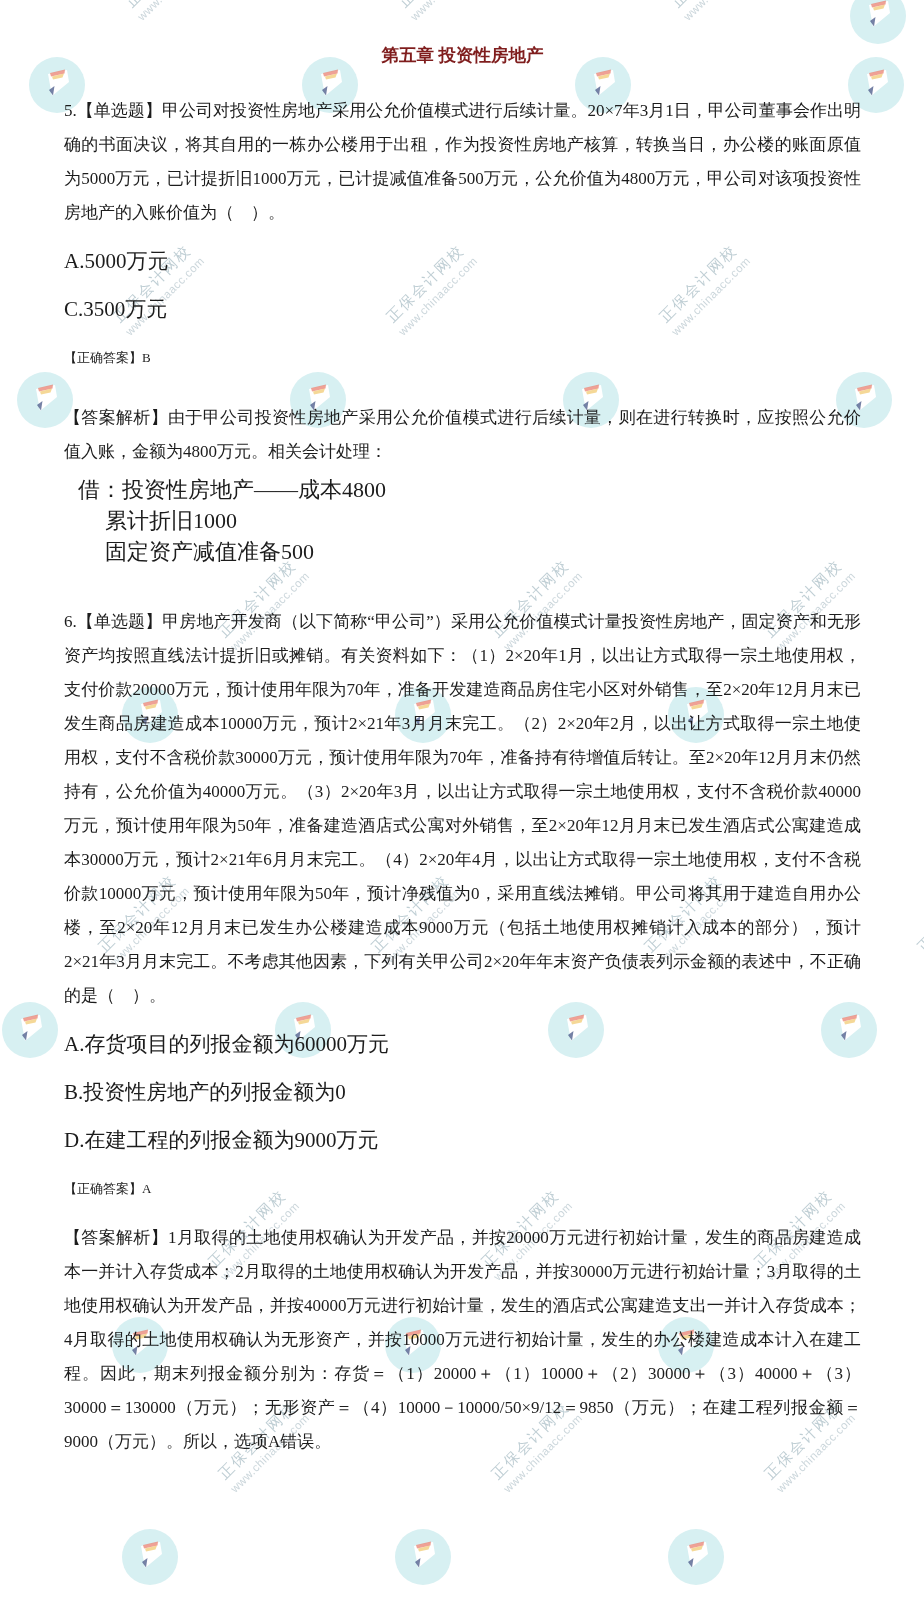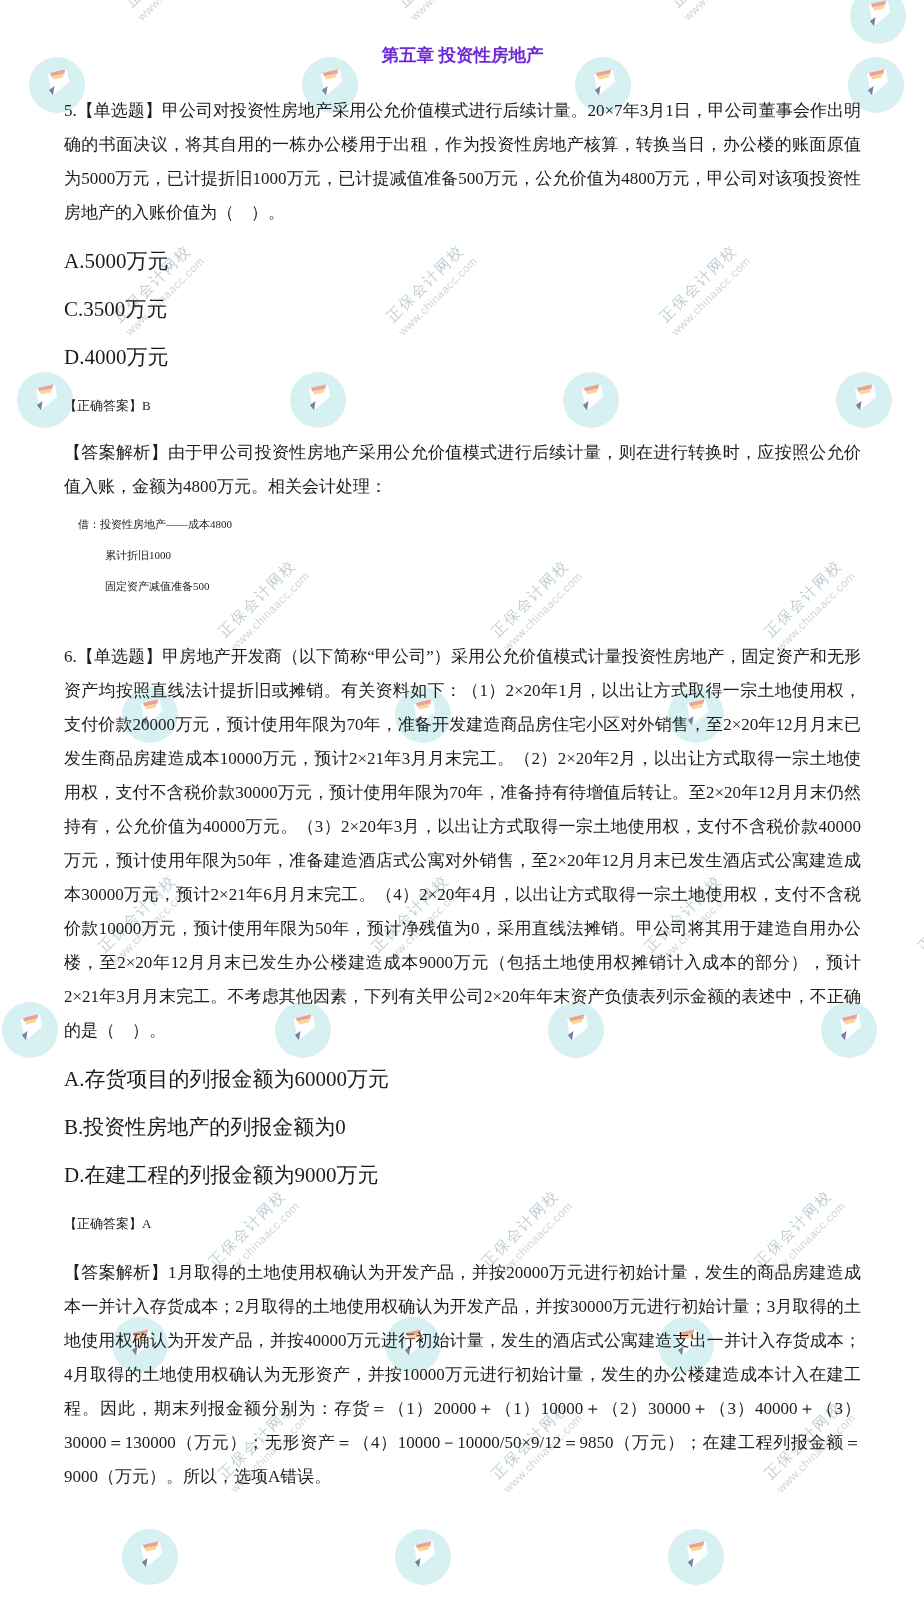--- a/index.html
+++ b/index.html
@@ -24,34 +24,34 @@
   }
   .wm-brand{font-size:15px;letter-spacing:2px;color:rgba(152,176,186,0.62);}
   .wm-url{font-size:11.5px;letter-spacing:0.5px;color:rgba(160,180,190,0.55);font-family:"Liberation Sans",sans-serif;}
   
   .content{position:relative;z-index:1;padding:0 63px 0 64px;}
   .doc-title{
     padding-top:42px;
     text-align:center;
     font-weight:bold;
     font-size:17.5px;
-    color:#6d28d9;
+    color:#7f1d1d;
     line-height:26px;
   }
   .para{
     font-size:17px;
     line-height:34px;
     text-align:justify;
     text-justify:inter-ideograph;
   }
   .stem{margin-top:26px;}
   .option{font-size:21px;line-height:34px;margin-top:14px;}
   .answer-line{font-size:13px;line-height:34px;margin-top:15px;}
-  .analysis{margin-top:13px;}
-  .journal{margin-top:5px;font-size:11px;}
+  .analysis{margin-top:26px;}
+  .journal{margin-top:5px;font-size:22px;}
   .journal-line{line-height:31px;}
   .jind-0{padding-left:14px;}
   .jind-1{padding-left:41px;}
   .jind-2{padding-left:73px;}
   .q6-block.stem{margin-top:38px;}
   .q6-analysis{margin-top:15px;}
 </style>
 </head>
 <body>
 
@@ -301,21 +301,20 @@
     </svg>
     </div>
 
   <div class="content">
 
     <div class="doc-title">第五章 投资性房地产</div>
 
     <div class="para stem">5.【单选题】甲公司对投资性房地产采用公允价值模式进行后续计量。20×7年3月1日，甲公司董事会作出明确的书面决议，将其自用的一栋办公楼用于出租，作为投资性房地产核算，转换当日，办公楼的账面原值为5000万元，已计提折旧1000万元，已计提减值准备500万元，公允价值为4800万元，甲公司对该项投资性房地产的入账价值为（　）。</div>
     <div class="option">A.5000万元</div>
     <div class="option">C.3500万元</div>
-    <div class="option">D.4000万元</div>
     <div class="answer-line"><span>【正确答案】</span><span>B</span></div>
     <div class="para analysis"><span>【答案解析】</span><span>由于甲公司投资性房地产采用公允价值模式进行后续计量，则在进行转换时，应按照公允价值入账，金额为4800万元。相关会计处理：</span></div>
     <div class="journal">
       <div class="journal-line jind-0">借：投资性房地产——成本4800</div>
       <div class="journal-line jind-1">累计折旧1000</div>
       <div class="journal-line jind-1">固定资产减值准备500</div>
     </div>
 
     <div class="para stem q6-block">6.【单选题】甲房地产开发商（以下简称“甲公司”）采用公允价值模式计量投资性房地产，固定资产和无形资产均按照直线法计提折旧或摊销。有关资料如下：（1）2×20年1月，以出让方式取得一宗土地使用权，支付价款20000万元，预计使用年限为70年，准备开发建造商品房住宅小区对外销售，至2×20年12月月末已发生商品房建造成本10000万元，预计2×21年3月月末完工。（2）2×20年2月，以出让方式取得一宗土地使用权，支付不含税价款30000万元，预计使用年限为70年，准备持有待增值后转让。至2×20年12月月末仍然持有，公允价值为40000万元。（3）2×20年3月，以出让方式取得一宗土地使用权，支付不含税价款40000万元，预计使用年限为50年，准备建造酒店式公寓对外销售，至2×20年12月月末已发生酒店式公寓建造成本30000万元，预计2×21年6月月末完工。（4）2×20年4月，以出让方式取得一宗土地使用权，支付不含税价款10000万元，预计使用年限为50年，预计净残值为0，采用直线法摊销。甲公司将其用于建造自用办公楼，至2×20年12月月末已发生办公楼建造成本9000万元（包括土地使用权摊销计入成本的部分），预计2×21年3月月末完工。不考虑其他因素，下列有关甲公司2×20年年末资产负债表列示金额的表述中，不正确的是（　）。</div>
     <div class="option q6-block">A.存货项目的列报金额为60000万元</div>

